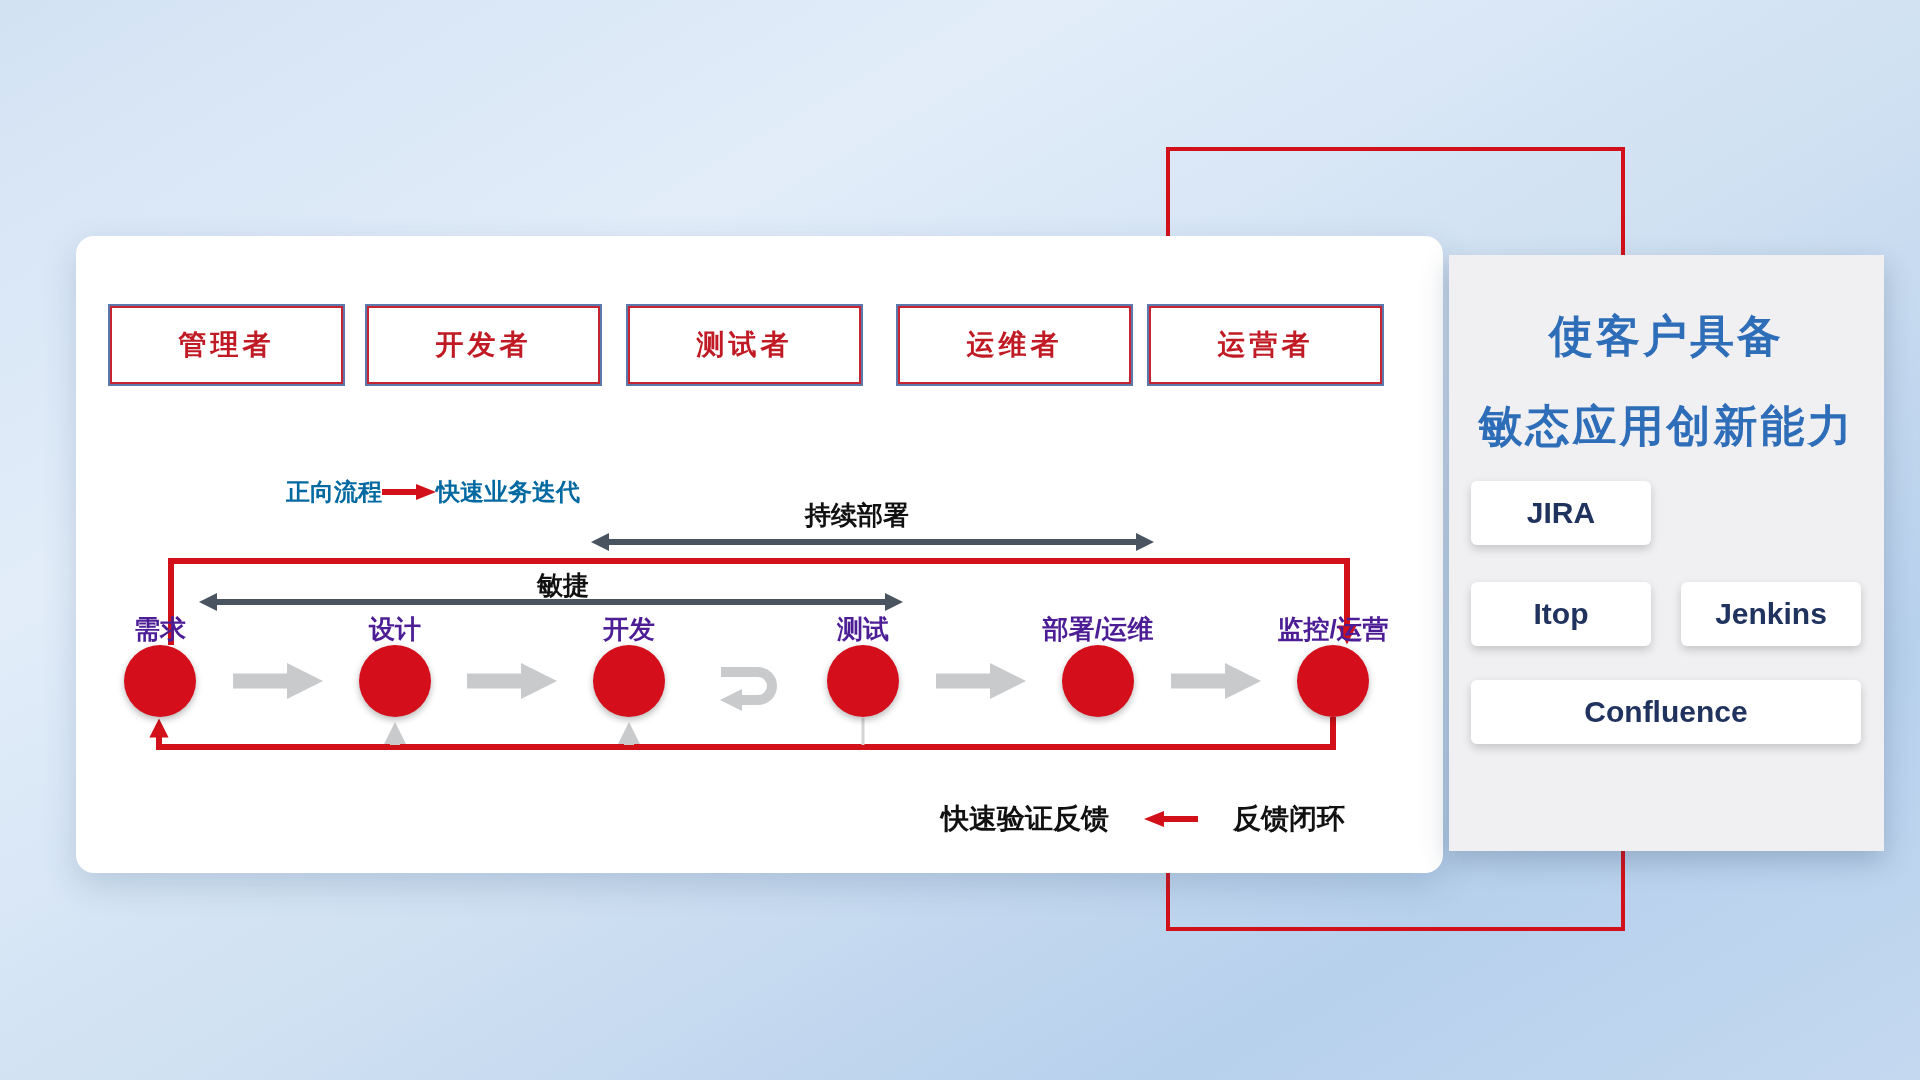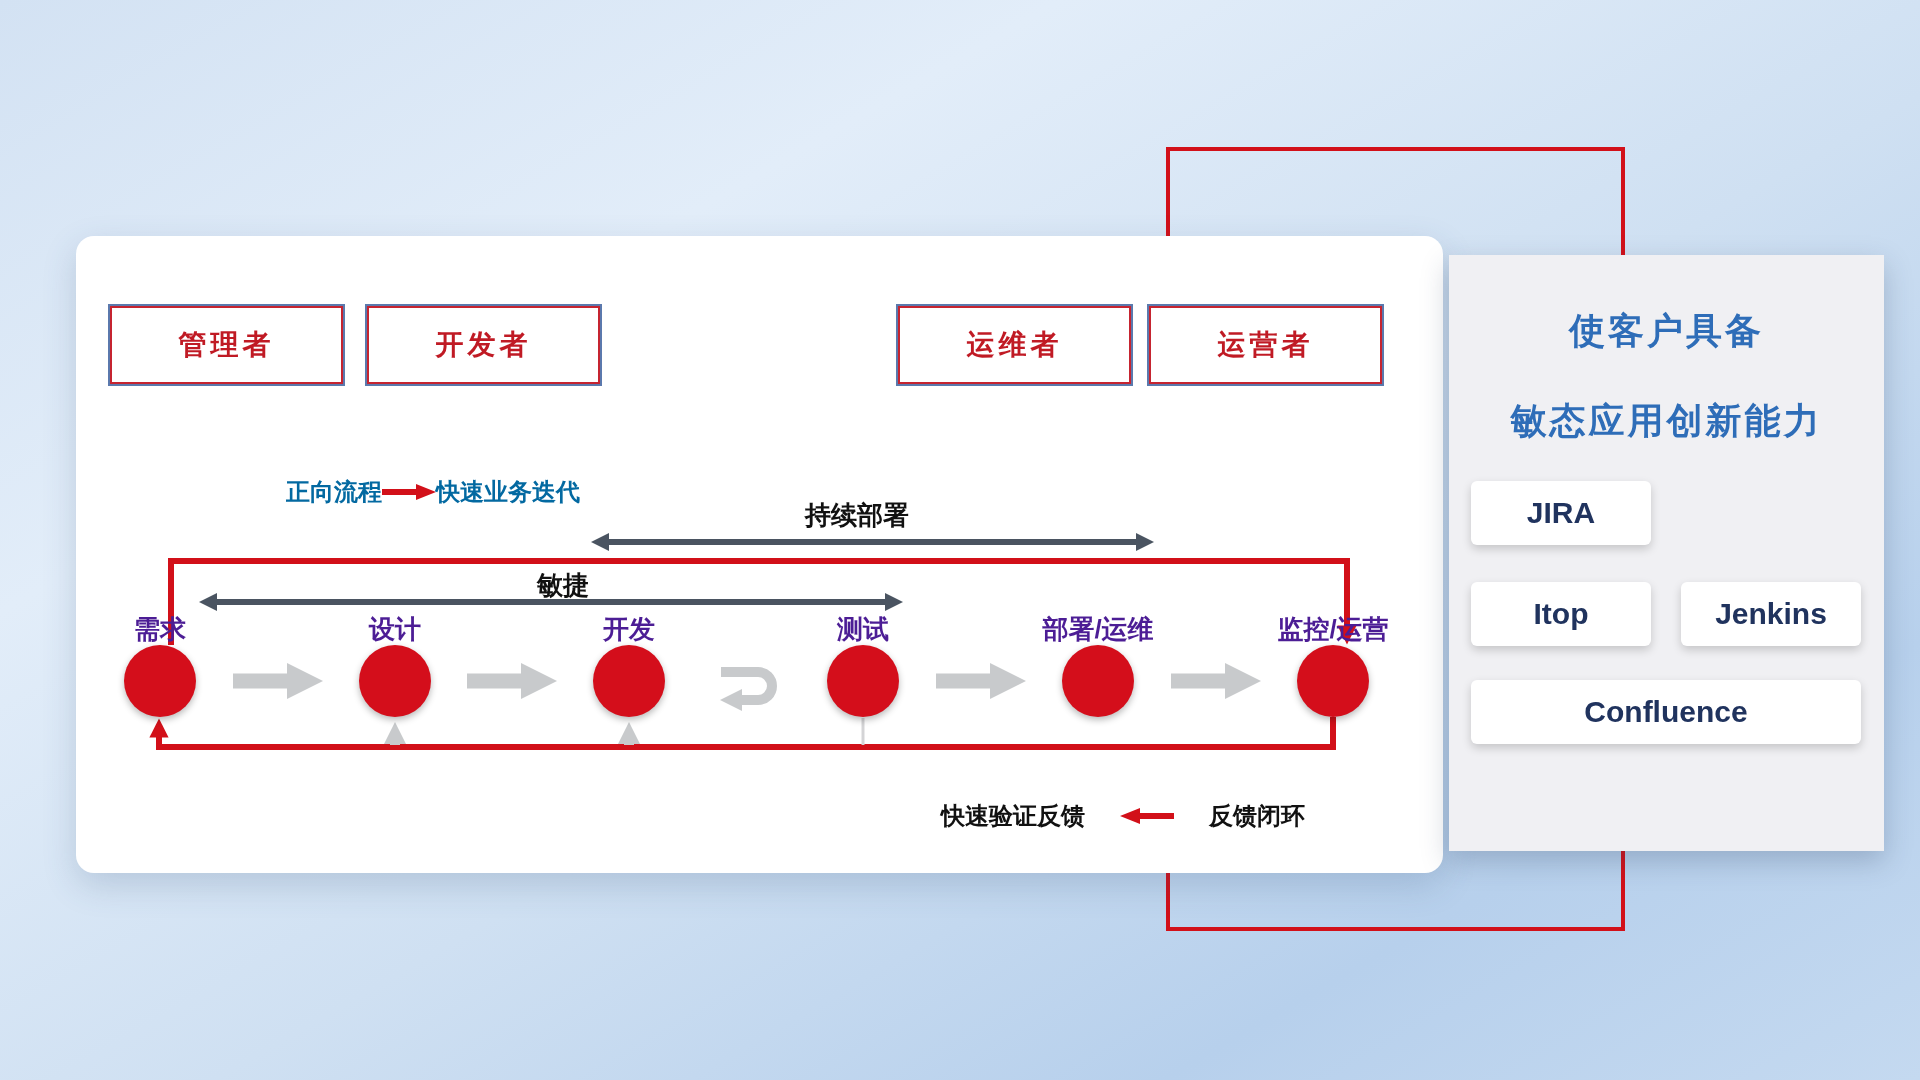--- a/index.html
+++ b/index.html
@@ -30,21 +30,21 @@
   .banner-text {
     position:absolute; left:56px; top:176px; width:1300px;
     font-size:28px; font-weight:bold; color:#111; letter-spacing:1px;
   }
   .legend-forward {
     position:absolute; left:210px; top:240px; display:flex; align-items:center; 
     font-size:24px; font-weight:bold; color:#0369a1;
   }
   .legend-feedback {
     position:absolute; left:865px; top:564px; display:flex; align-items:center; gap:35px;
-    font-size:24px; font-weight:bold; color:#111;font-family:Liberation Mono, monospace;
+    font-size:28px; font-weight:bold; color:#111;font-family:Liberation Mono, monospace;
   }
   .flow-layer { position:absolute; left:0; top:0; width:1367px; height:637px; pointer-events:none; }
   .stage-label {
     position:absolute; top:376px; width:200px; text-align:center;
     font-size:26px; font-weight:bold; color:#4c1d95;
   }
   .node-circle {
     position:absolute; top:409px; width:72px; height:72px; border-radius:50%;
     background:#d40e1b; box-shadow:0 3px 7px rgba(0,0,0,.28);
   }
@@ -54,21 +54,21 @@
   }
   .cd-label { left:671px; top:262px; }
   .agile-label { left:377px; top:332px; }
   
   .side-panel {
     position:absolute; left:1449px; top:255px; width:435px; height:596px;
     background:#f0f0f3; z-index:3; box-shadow:0 10px 26px rgba(40,60,90,.25);
   }
   .side-title {
     position:absolute; width:435px; text-align:center;
-    color:#2e6db8; font-size:36px; font-weight:bold; letter-spacing:3px;
+    color:#2e6db8; font-size:44px; font-weight:bold; letter-spacing:3px;
   }
   .side-title.l1 { top:52px; }
   .side-title.l2 { top:142px; }
   .tool {
     position:absolute; height:64px; background:#fff; border-radius:6px;
     box-shadow:0 4px 10px rgba(0,0,0,.18);
     display:flex; align-items:center; justify-content:center;
     color:#20335e; font-size:30px; font-weight:bold;
   }
   .tool.jira       { left:22px;  top:226px; width:180px; }
@@ -84,20 +84,23 @@
 
   <div class="red-frame"></div>
 
   <div class="card">
 
     <div class="role-box" style="left:34px">
         <span>管理者</span>
       </div>
     <div class="role-box" style="left:291px">
         <span>开发者</span>
+      </div>
+    <div class="role-box" style="left:552px">
+        <span>测试者</span>
       </div>
     <div class="role-box" style="left:822px">
         <span>运维者</span>
       </div>
     <div class="role-box" style="left:1073px">
         <span>运营者</span>
       </div>
 
 
     <div class="legend-forward">

